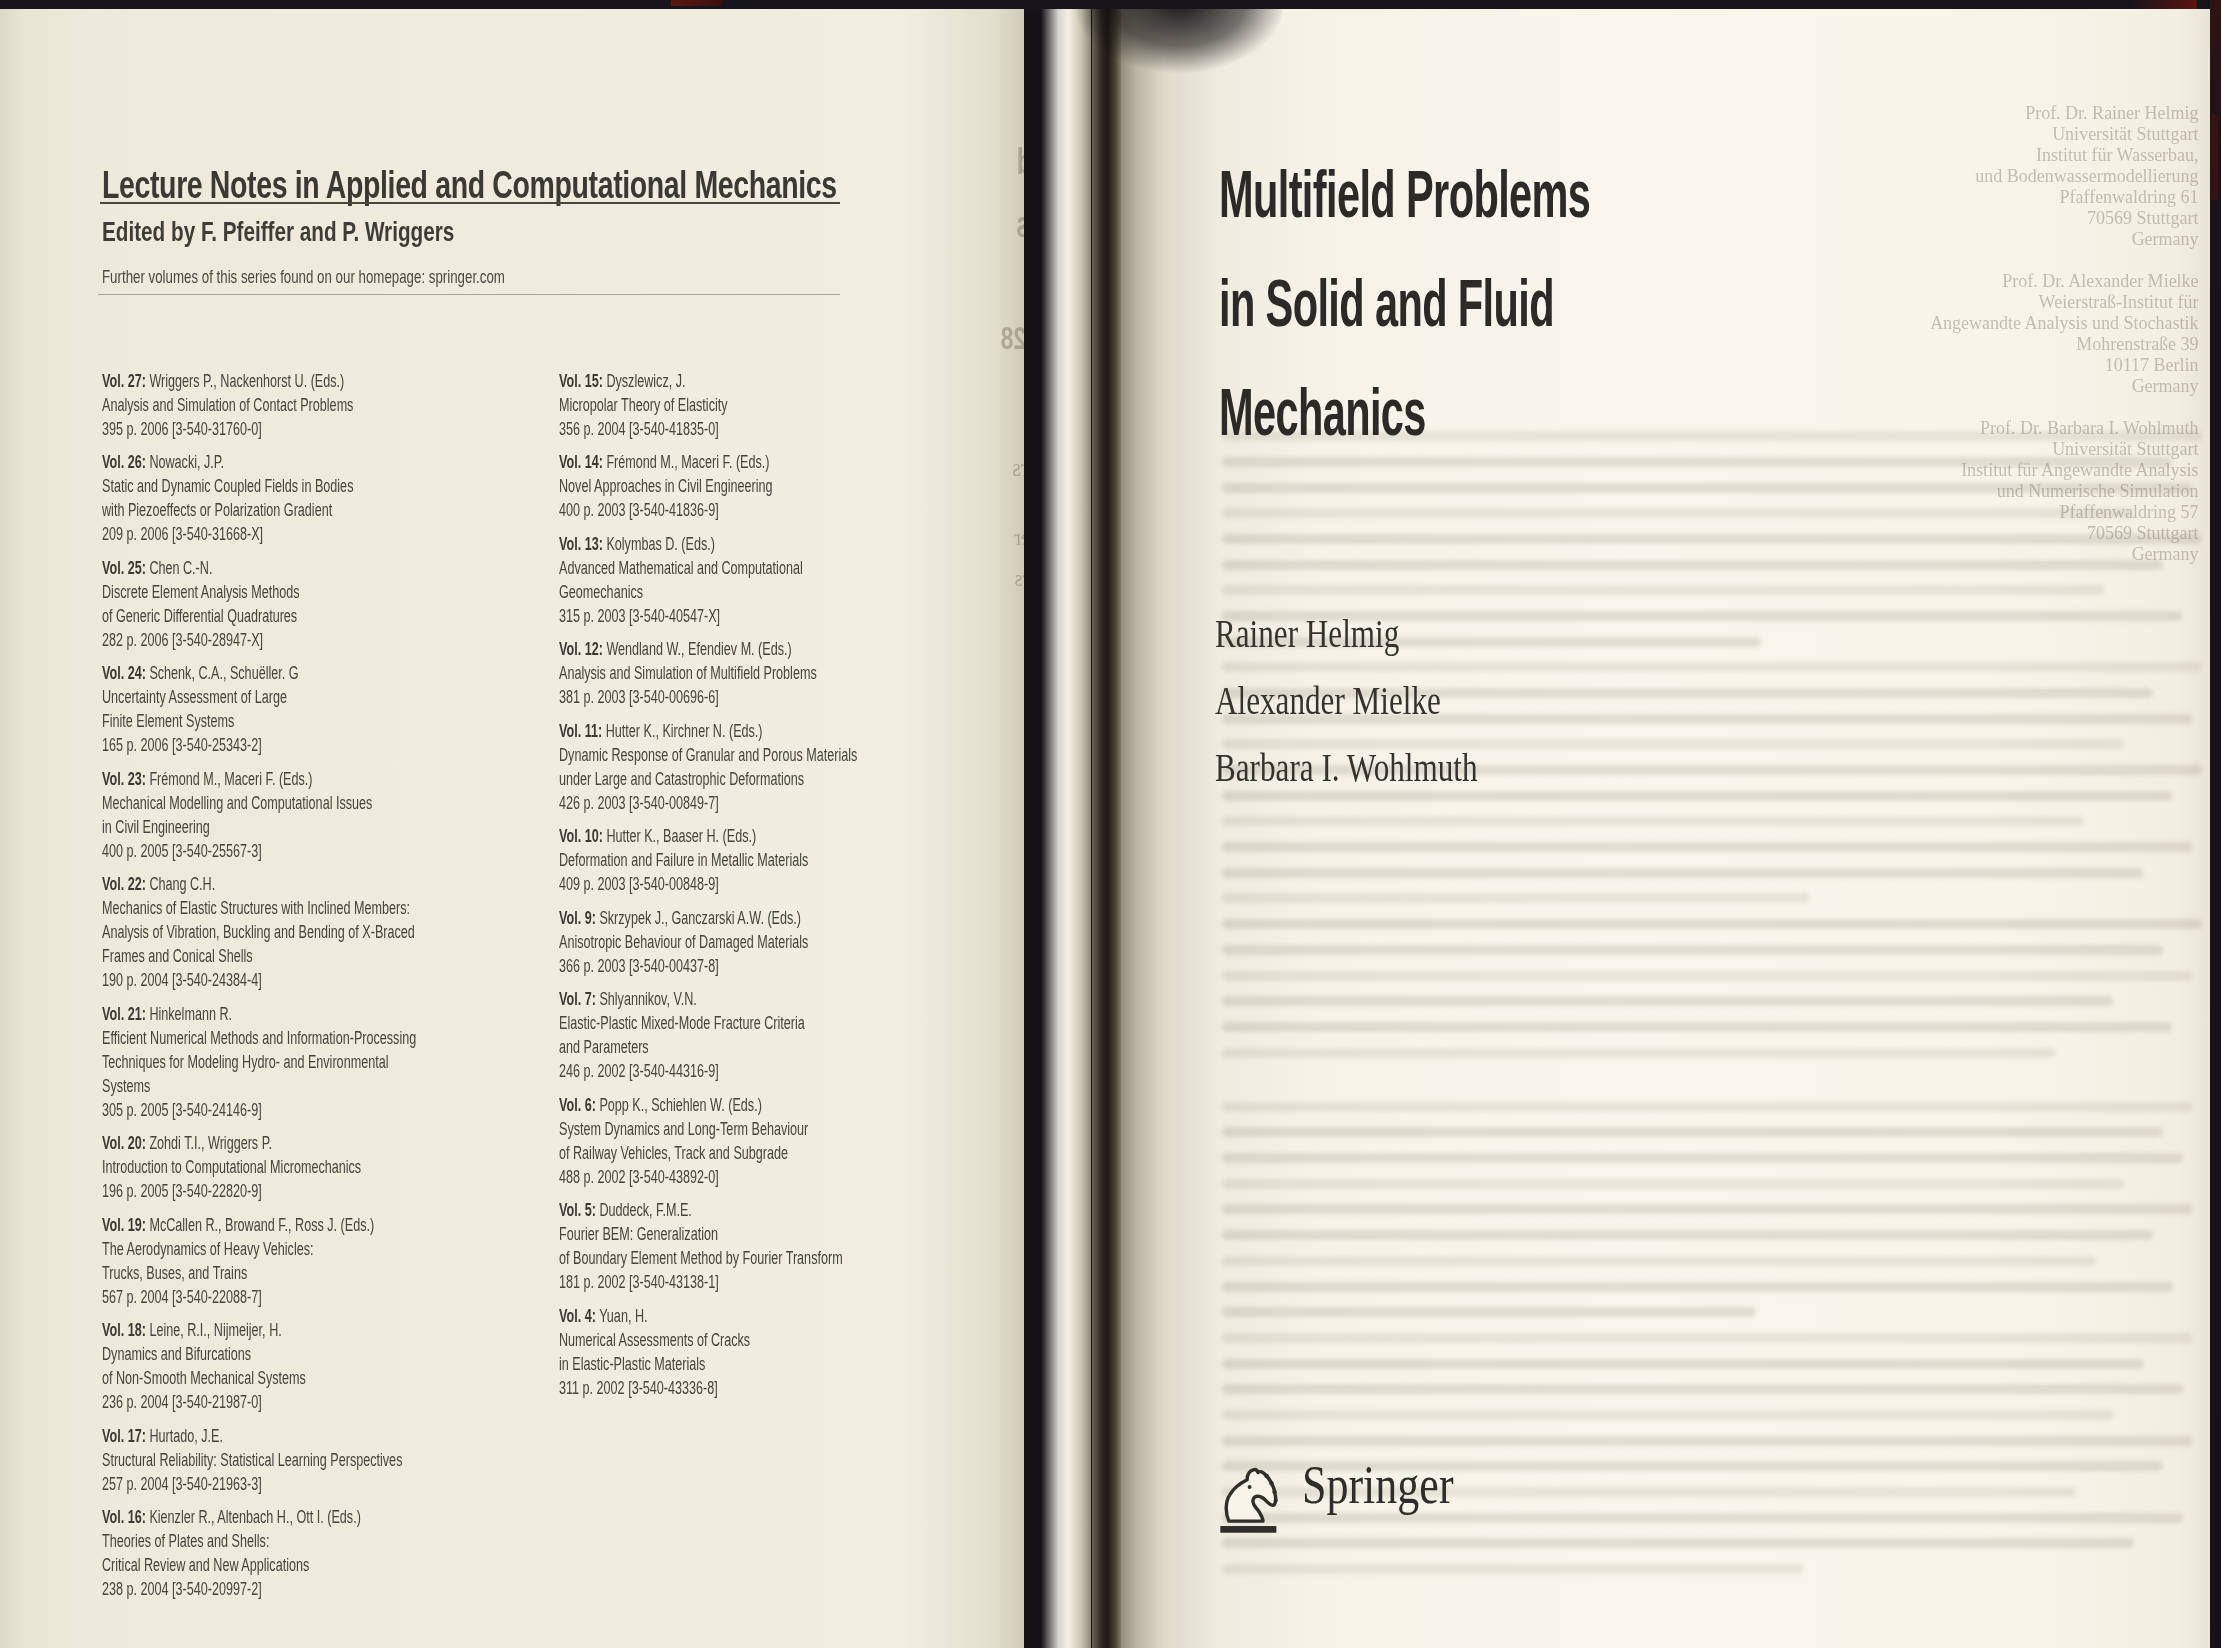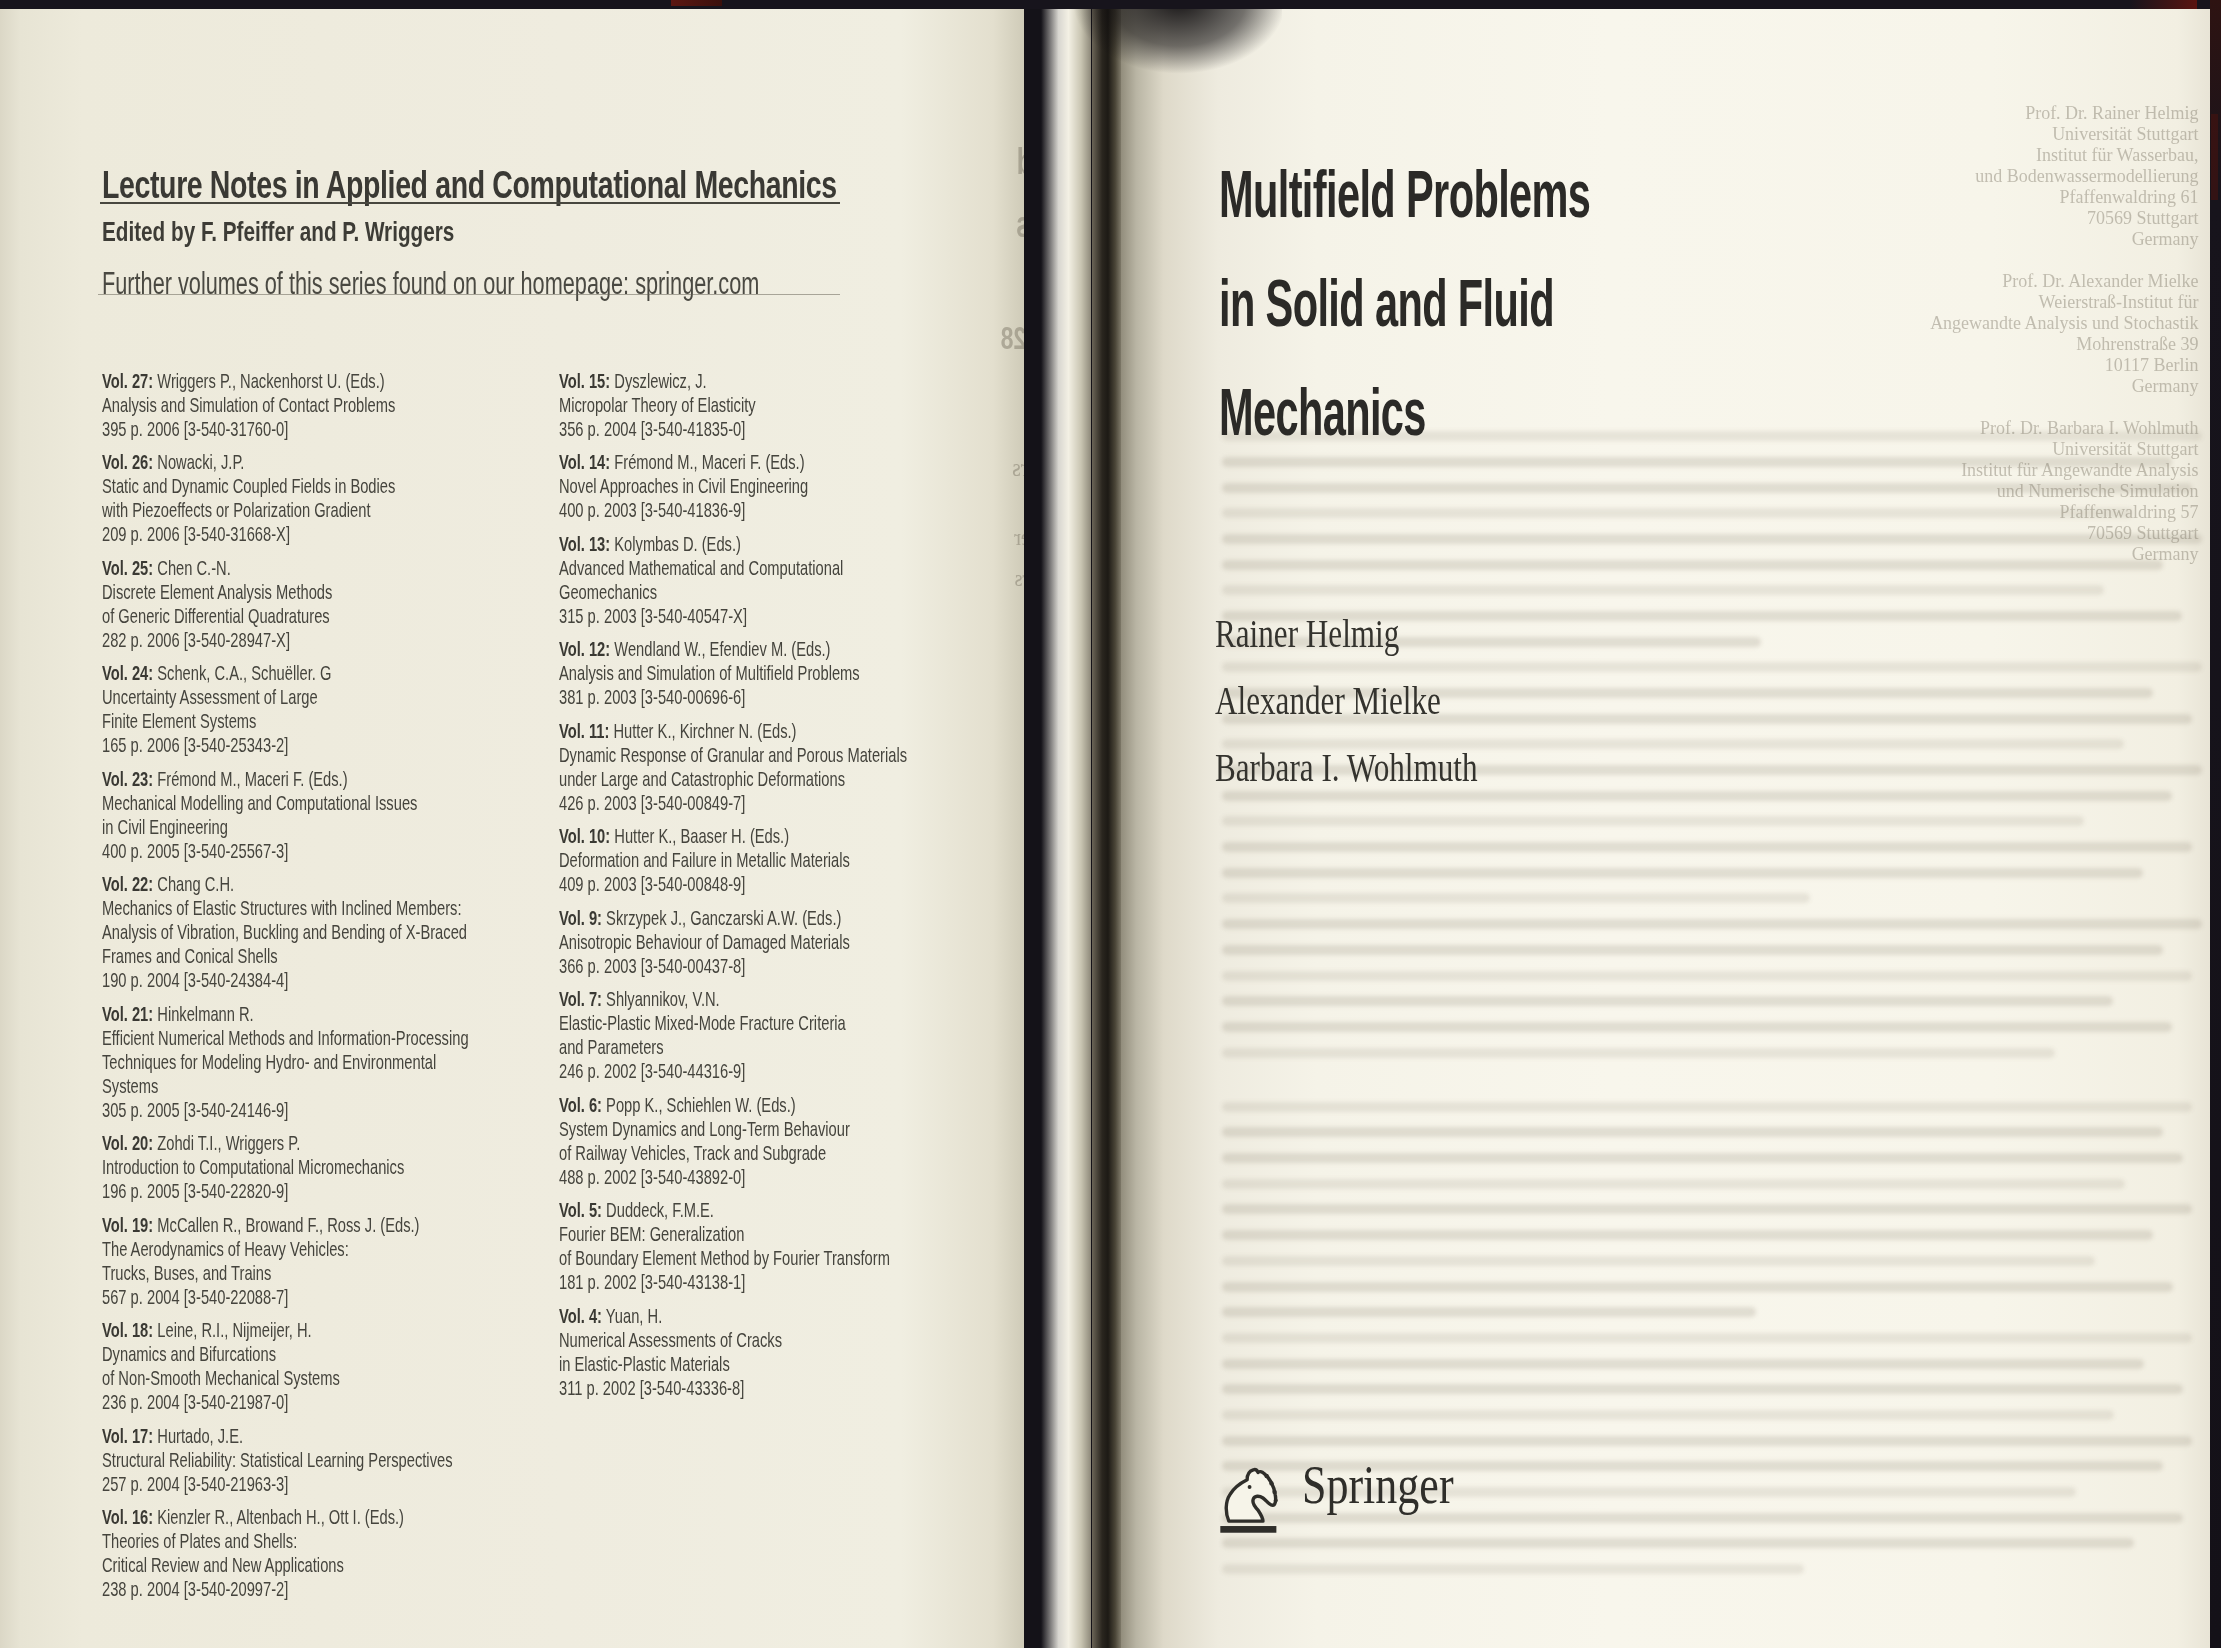--- a/index.html
+++ b/index.html
@@ -36,24 +36,24 @@
   .cond{display:inline-block;transform:scale(0.70,1);transform-origin:0 0;white-space:nowrap;}
   .cond-t{display:inline-block;transform:scale(0.75,1);transform-origin:0 0;white-space:nowrap;}
   .cond-bt{display:inline-block;transform:scale(0.62,1);transform-origin:0 0;white-space:nowrap;}
   .cond-ser{display:inline-block;transform:scale(0.76,1);transform-origin:0 0;white-space:nowrap;}
 
   
   .series-title{position:absolute;left:102px;top:131px;font-size:38px;font-weight:bold;
     color:#3a3934;letter-spacing:-0.5px;z-index:3;}
   .rule1{position:absolute;left:100px;top:194px;width:740px;height:2.9px;background:#48473f;z-index:3;}
   .edited-by{position:absolute;left:102px;top:208px;font-size:27.6px;font-weight:bold;color:#3d3c36;z-index:3;text-align:right;}
-  .further-note{position:absolute;left:102px;top:258px;font-size:31px;color:#4a4942;z-index:3;}
+  .further-note{position:absolute;left:102px;top:258px;font-size:19px;color:#4a4942;z-index:3;}
   .rule2{position:absolute;left:98px;top:286px;width:742px;height:1.9px;background:rgba(95,92,80,.5);z-index:3;}
 
-  .vol-col{position:absolute;top:361px;z-index:3;color:#45443d;font-size:21px;line-height:24px;}
+  .vol-col{position:absolute;top:361px;z-index:3;color:#45443d;font-size:18px;line-height:24px;}
   .vol-col-left{left:102px;width:476px;}
   .vol-col-right{left:559px;width:495px;}
   .entry{margin-bottom:9.5px;}
   .entry .line{white-space:nowrap;height:24px;}
   .entry b{color:#3a3933;}
 
   
   .ghost-left-line{position:absolute;z-index:2;color:rgba(128,122,105,.5);
     filter:blur(0.6px);white-space:nowrap;}
   .g-sans{font-family:"Liberation Sans",sans-serif;font-weight:bold;

